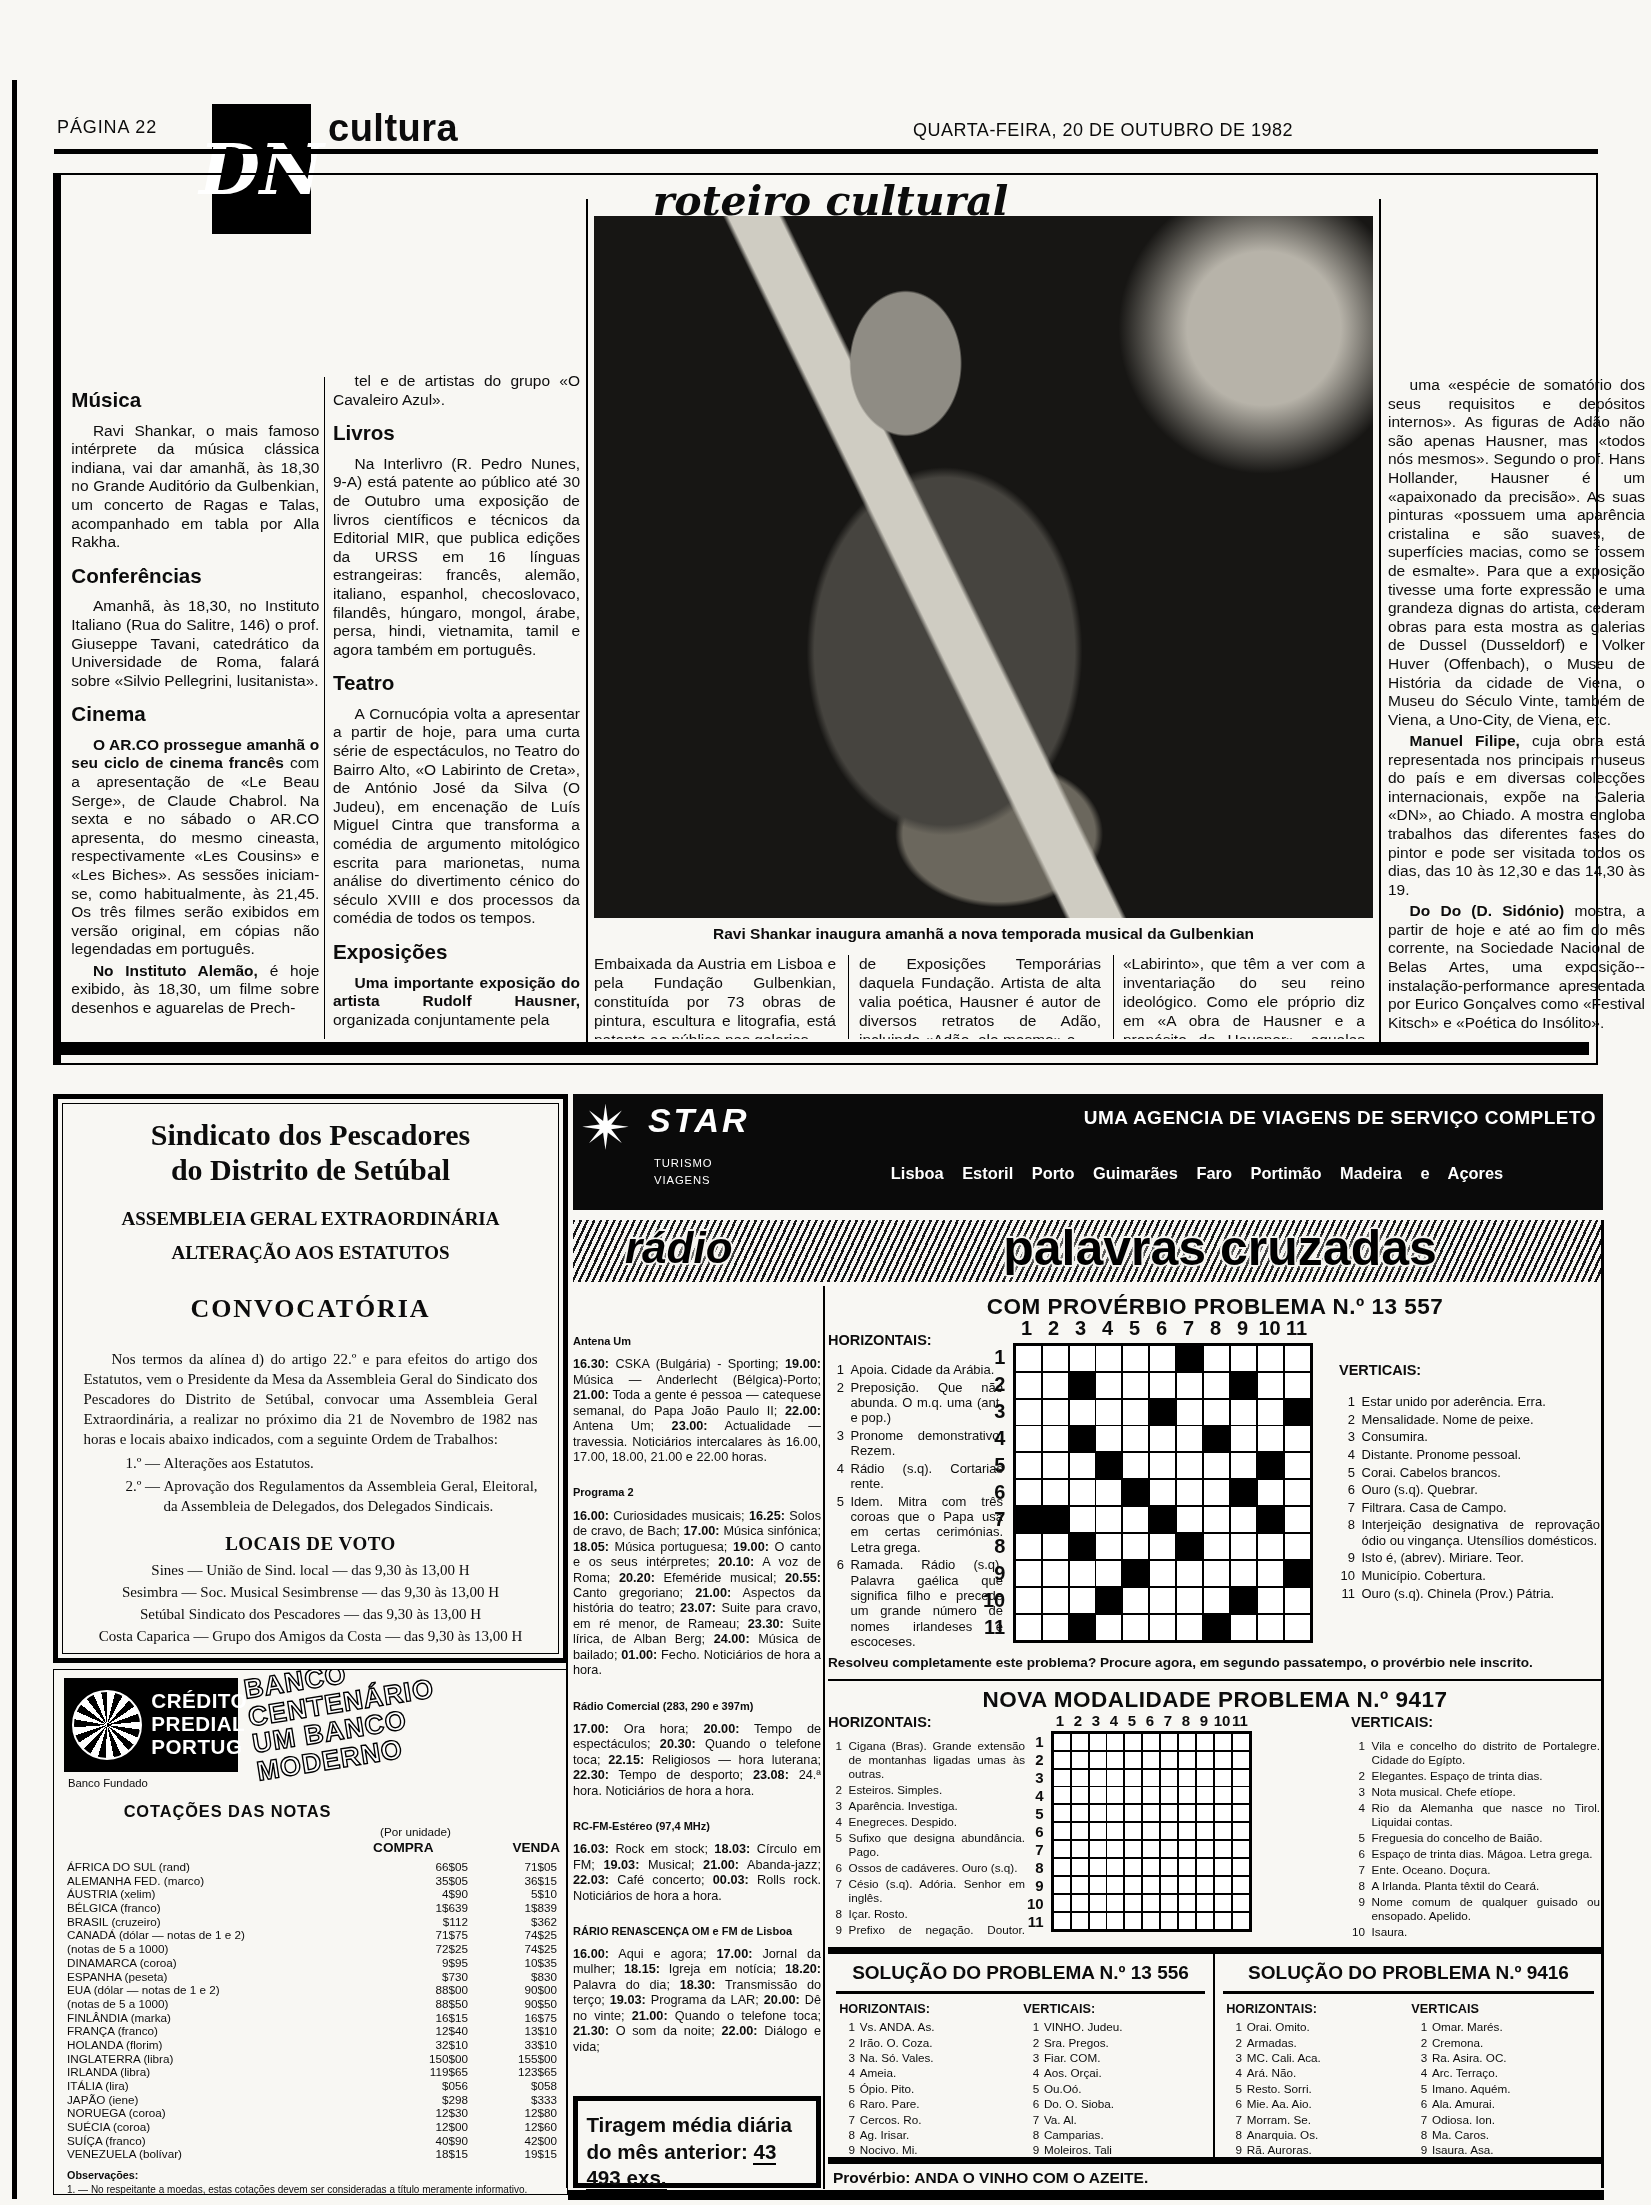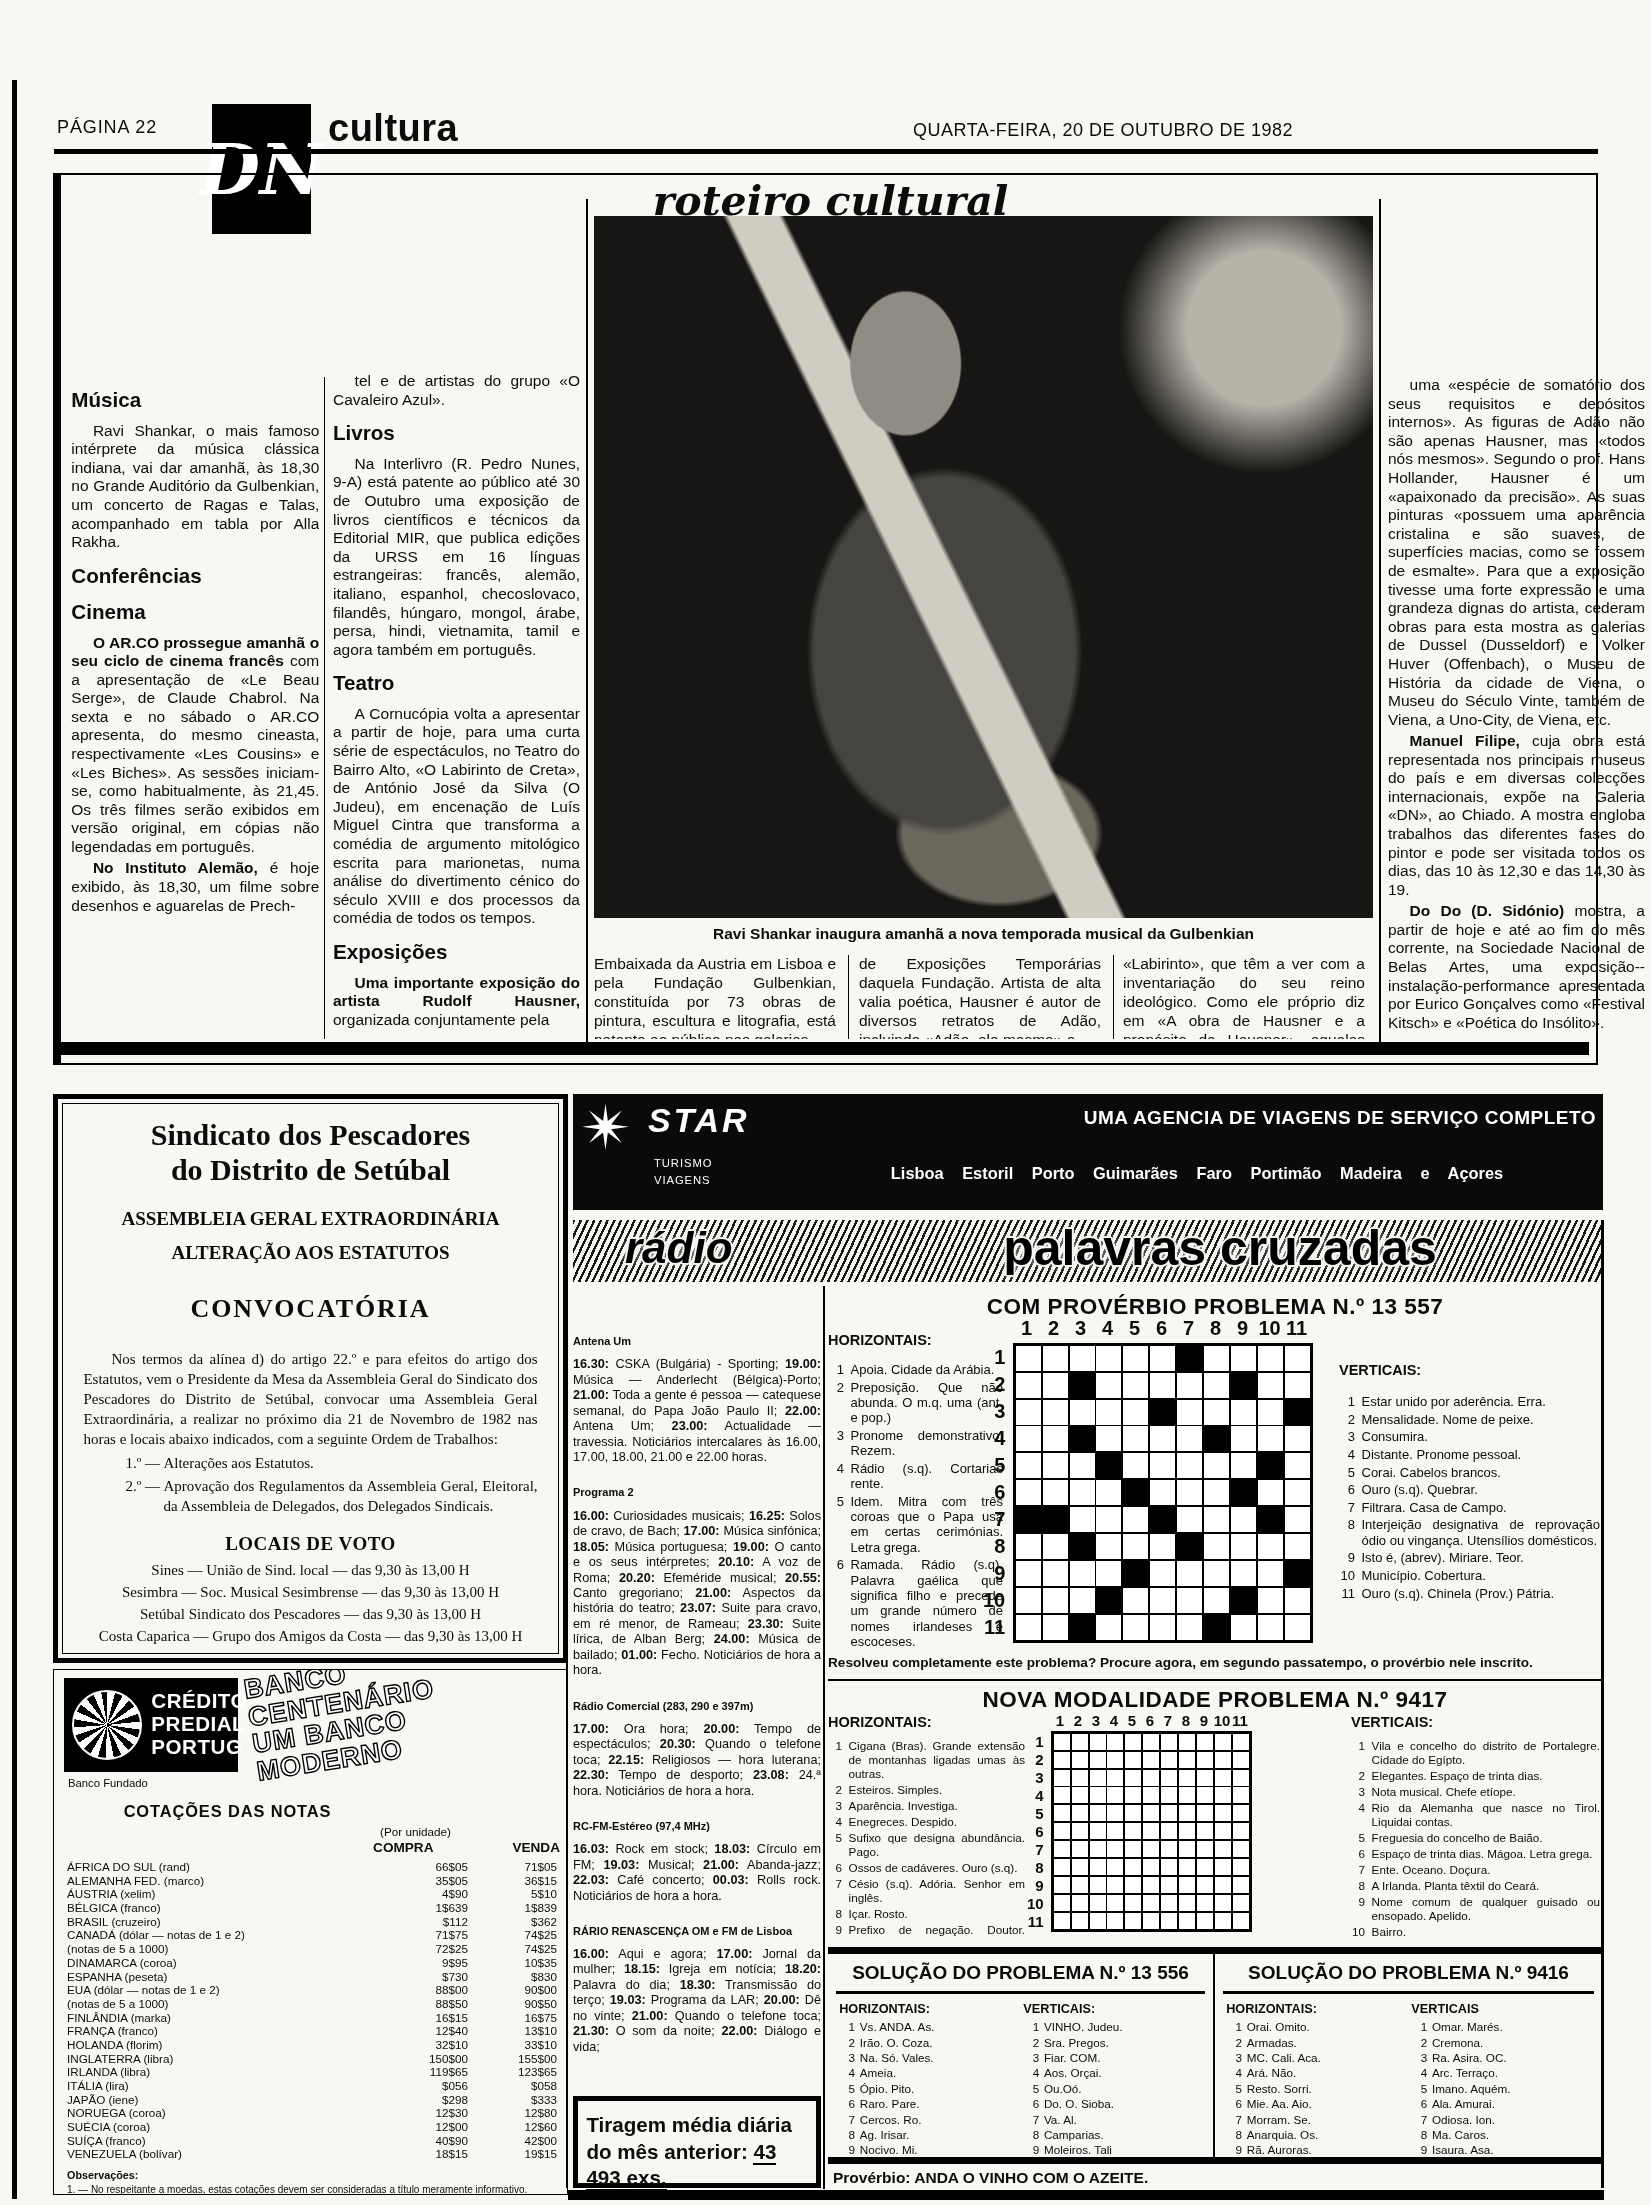--- a/index.html
+++ b/index.html
@@ -160,20 +160,21 @@
 
     <div class="abs art-col" style="left:10.3px;top:201px;width:248px;height:665px">
 
         <div class="art-block">
           <h3 class="art-h" data-item="heading">Música</h3>
           <p class="art-p"><span data-item="text">Ravi Shankar, o mais famoso intérprete da música clássica indiana, vai dar amanhã, às 18,30 no Grande Auditório da Gulbenkian, um concerto de Ragas e Talas, acompanhado em tabla por Alla Rakha.</span></p>
         </div>
 
         <div class="art-block">
           <h3 class="art-h" data-item="heading">Conferências</h3>
+          <p class="art-p"><span data-item="text">Amanhã, às 18,30, no Instituto Italiano (Rua do Salitre, 146) o prof. Giuseppe Tavani, catedrático da Universidade de Roma, falará sobre «Silvio Pellegrini, lusitanista».</span></p>
         </div>
 
         <div class="art-block">
           <h3 class="art-h" data-item="heading">Cinema</h3>
           <p class="art-p"><strong data-item="bold">O AR.CO prossegue amanhã o seu ciclo de cinema francês </strong><span data-item="text">com a apresentação de «Le Beau Serge», de Claude Chabrol. Na sexta e no sábado o AR.CO apresenta, do mesmo cineasta, respectivamente «Les Cousins» e «Les Biches». As sessões iniciam-se, como habitualmente, às 21,45. Os três filmes serão exibidos em versão original, em cópias não legendadas em português.</span></p>
         </div>
 
         <div class="art-block">
 
           <p class="art-p"><strong data-item="bold">No Instituto Alemão, </strong><span data-item="text">é hoje exibido, às 18,30, um filme sobre desenhos e aguarelas de Prech-</span></p>
@@ -772,21 +773,21 @@
       <div class="clue">
         <span class="cn" data-item="n">8</span>
         <span class="ct" data-item="text">A Irlanda. Planta têxtil do Ceará.</span>
       </div>
       <div class="clue">
         <span class="cn" data-item="n">9</span>
         <span class="ct" data-item="text">Nome comum de qualquer guisado ou ensopado. Apelido.</span>
       </div>
       <div class="clue">
         <span class="cn" data-item="n">10</span>
-        <span class="ct" data-item="text">Bairro.</span>
+        <span class="ct" data-item="text">Isaura.</span>
       </div>
     </div>
 
   <div class="abs solutions">
     <div class="sol-box first">
       <div class="sol-title" data-bind="cruzadas.solutions.0.title">SOLUÇÃO DO PROBLEMA N.º 13 556</div>
       <div class="sol-cols">
         <div class="sol-col">
           <div class="sol-h" data-bind="cruzadas.solutions.0.h_label">HORIZONTAIS:</div>
           <div>

